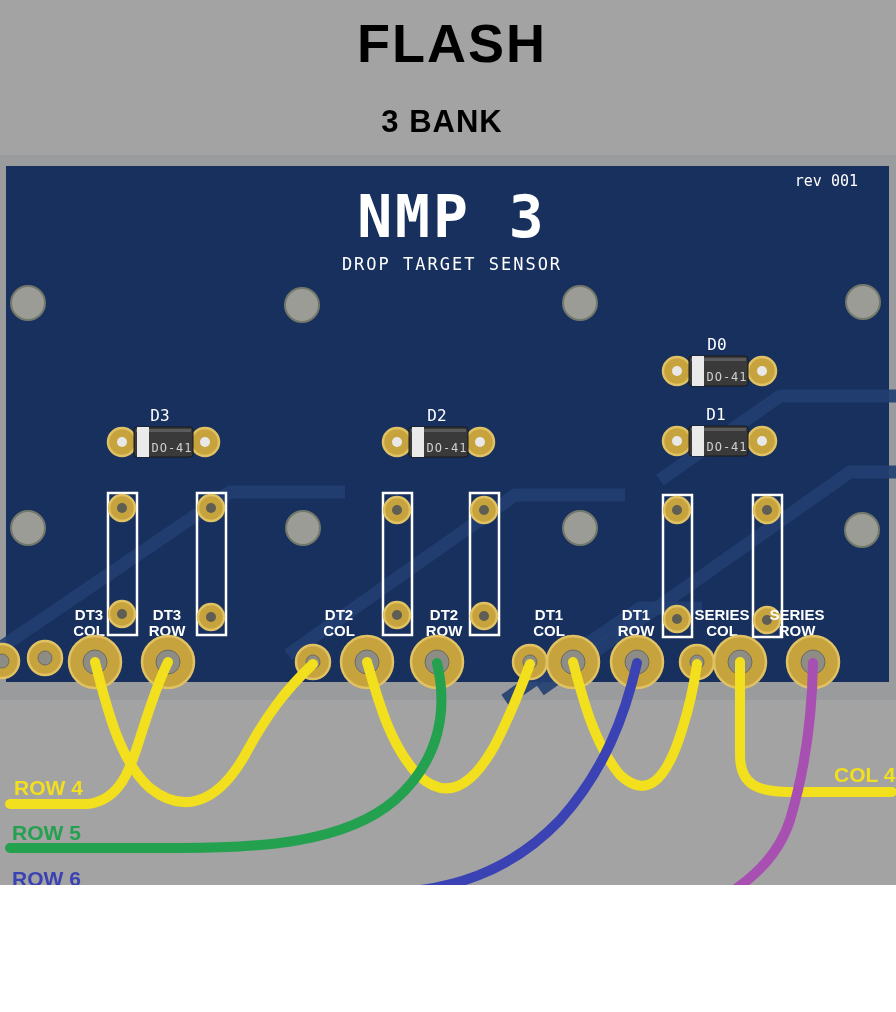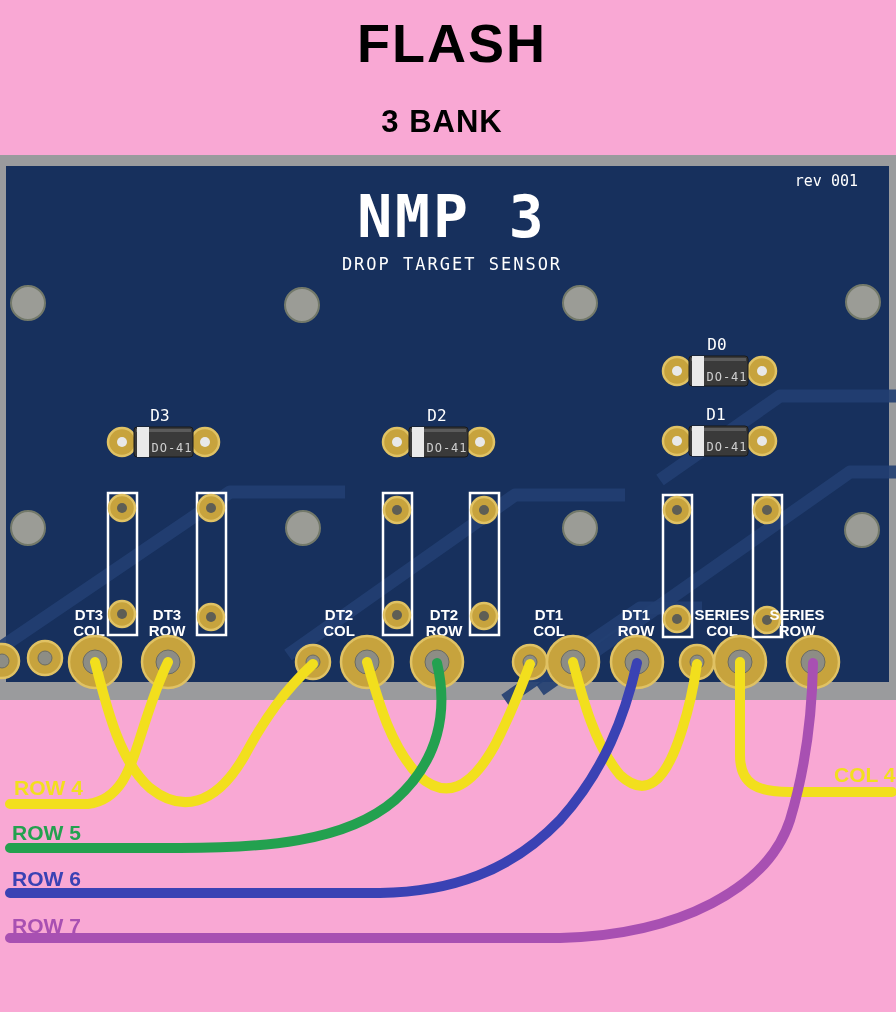--- a/index.html
+++ b/index.html
@@ -1,16 +1,16 @@
 <!DOCTYPE html>
 <html><head>
 <meta charset="utf-8">
 <style>
   html,body { margin:0; padding:0; background:#ffffff; }
-  .stage { position:relative; width:896px; height:1012px; background:#f9a8d4; overflow:hidden; }
+  .stage { position:relative; width:896px; height:885px; background:#a3a3a3; overflow:hidden; }
   svg { display:block; }
   svg text { user-select:none; }
 
   .title-main  { font:bold 54px "Liberation Sans", sans-serif; fill:#000; text-anchor:middle; letter-spacing:2px; }
   .title-sub   { font:bold 31px "Liberation Sans", sans-serif; fill:#000; text-anchor:middle; letter-spacing:1px; }
 
   .silk-big { font:bold 58px "DejaVu Sans Mono", monospace; fill:#fff; text-anchor:middle; letter-spacing:3px; }
   .silk-sub { font:17px "DejaVu Sans Mono", monospace; fill:#fff; text-anchor:middle; letter-spacing:2px; }
   .silk-rev { font:15px "DejaVu Sans Mono", monospace; fill:#fff; text-anchor:end; }
 

